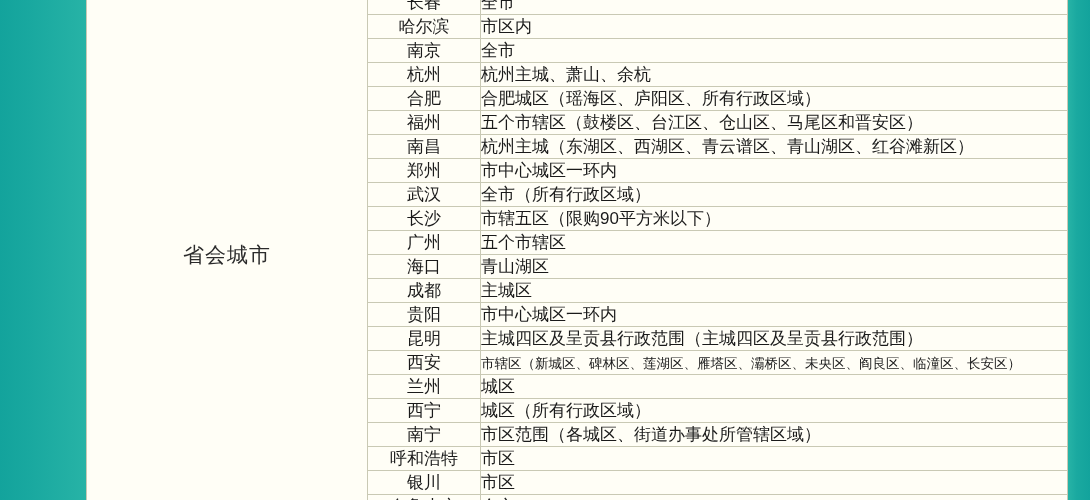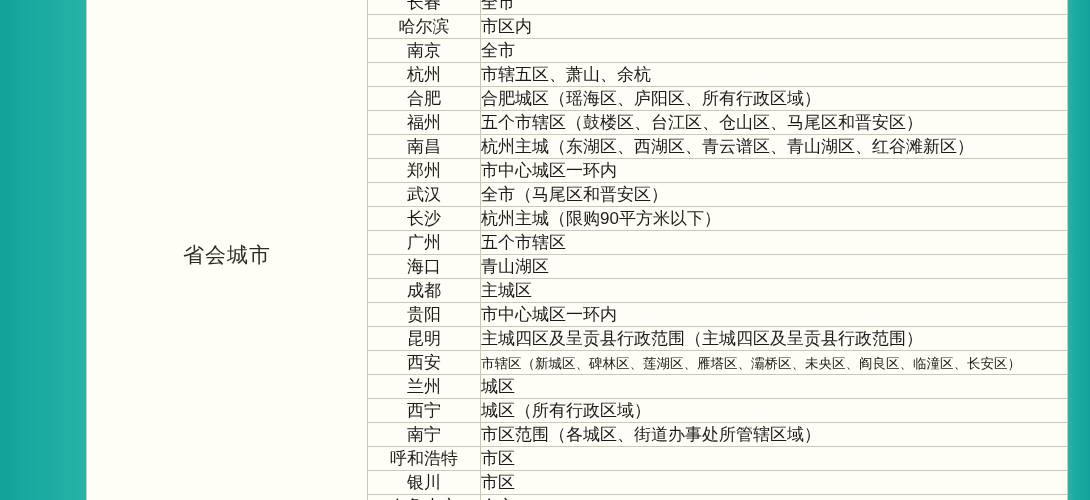--- a/index.html
+++ b/index.html
@@ -105,45 +105,45 @@
           <tr class="row-h">
             <td class="city">哈尔滨</td>
             <td class="detail">市区内</td>
           </tr>
           <tr class="row-h">
             <td class="city">南京</td>
             <td class="detail">全市</td>
           </tr>
           <tr class="row-h">
             <td class="city">杭州</td>
-            <td class="detail">市辖五区、萧山、余杭</td>
+            <td class="detail">杭州主城、萧山、余杭</td>
           </tr>
           <tr class="row-h">
             <td class="city">合肥</td>
             <td class="detail">合肥城区（瑶海区、庐阳区、所有行政区域）</td>
           </tr>
           <tr class="row-h">
             <td class="city">福州</td>
             <td class="detail">五个市辖区（鼓楼区、台江区、仓山区、马尾区和晋安区）</td>
           </tr>
           <tr class="row-h">
             <td class="city">南昌</td>
             <td class="detail">杭州主城（东湖区、西湖区、青云谱区、青山湖区、红谷滩新区）</td>
           </tr>
           <tr class="row-h">
             <td class="city">郑州</td>
             <td class="detail">市中心城区一环内</td>
           </tr>
           <tr class="row-h">
             <td class="city">武汉</td>
-            <td class="detail">全市（马尾区和晋安区）</td>
+            <td class="detail">全市（所有行政区域）</td>
           </tr>
           <tr class="row-h">
             <td class="city">长沙</td>
-            <td class="detail">杭州主城（限购90平方米以下）</td>
+            <td class="detail">市辖五区（限购90平方米以下）</td>
           </tr>
           <tr class="row-h">
             <td class="city">广州</td>
             <td class="detail">五个市辖区</td>
           </tr>
           <tr class="row-h">
             <td class="city">海口</td>
             <td class="detail">青山湖区</td>
           </tr>
           <tr class="row-h">

